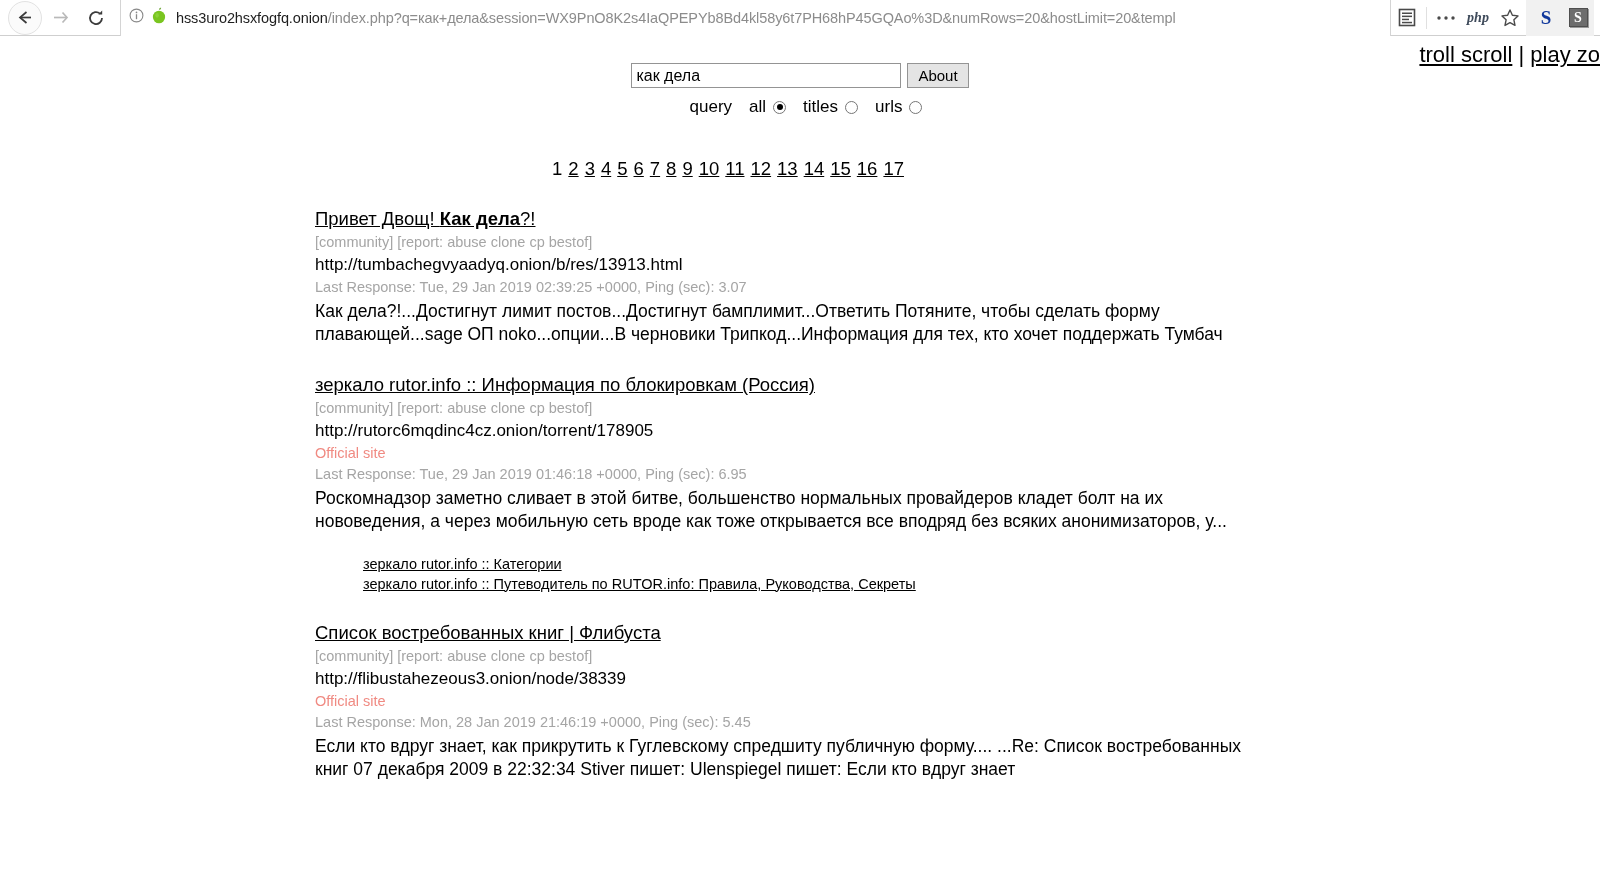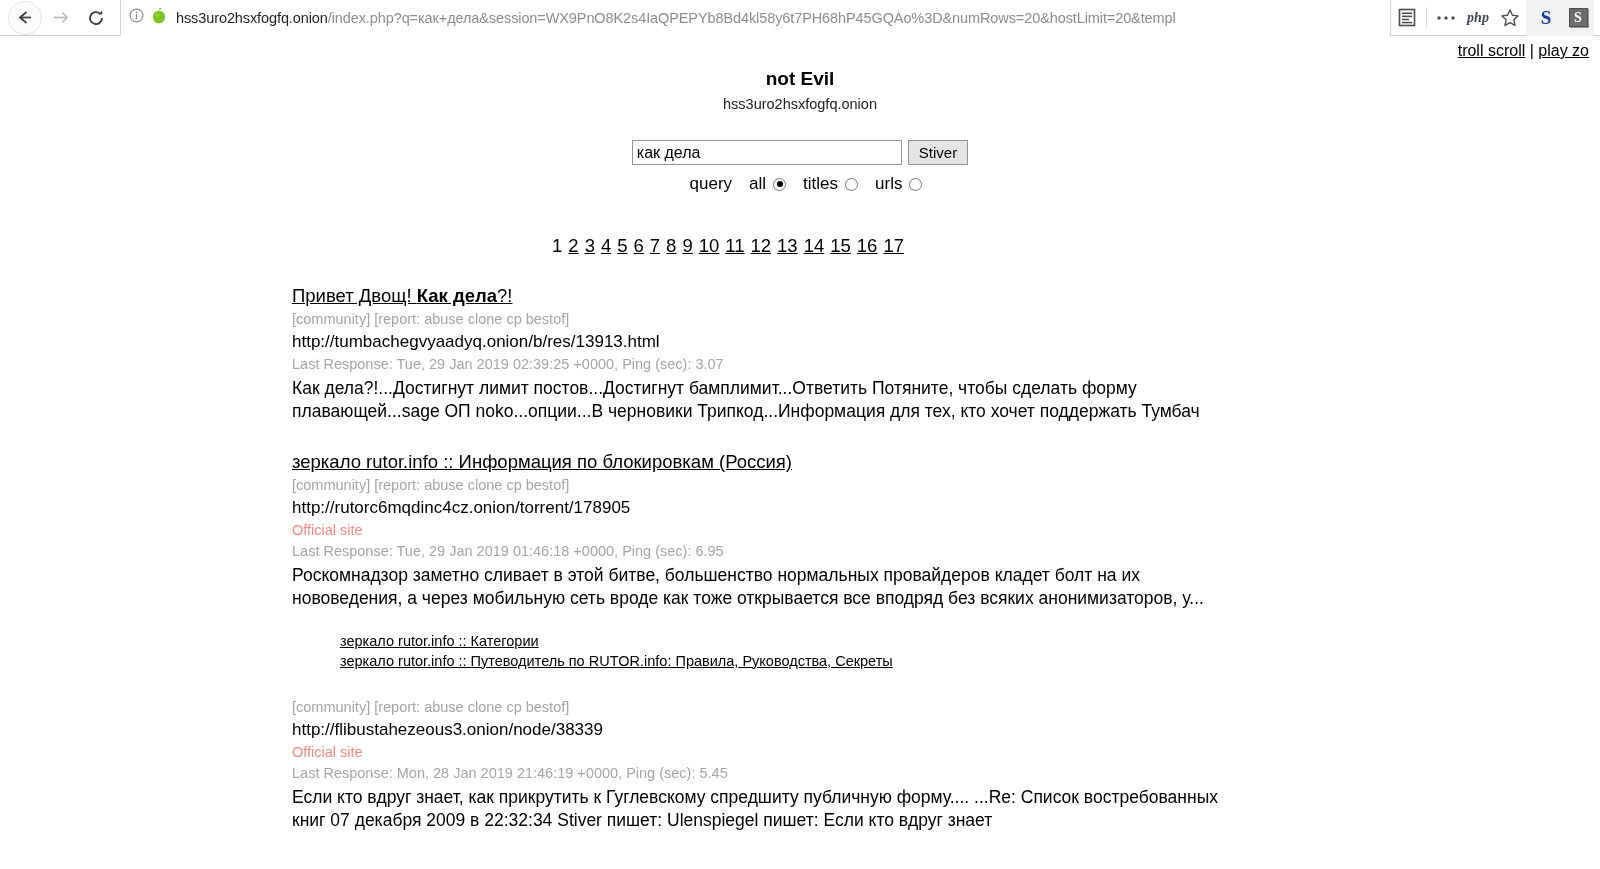--- a/index.html
+++ b/index.html
@@ -114,22 +114,22 @@
   #page {
     position: relative;
     width: 1600px;
     height: 832px;
     background: #ffffff;
     overflow: hidden;
   }
 
   #corner-links {
     position: absolute;
-    top: 6px; right: 11px;
-    font-size: 16px;
+    top: 6px; right: 0px;
+    font-size: 22px;
     color: #000;
     white-space: nowrap;
   }
   #corner-links a { color: #000; text-decoration: underline; }
 
   #site-header {
     text-align: center;
     padding-top: 32px;
   }
   #site-title {
@@ -222,21 +222,21 @@
     margin-top: 13px;
     font-size: 18.5px;
     color: #000;
     text-align: center;
     padding-right: 410px;
   }
   #pager span, #pager a { margin-right: 6px; }
   #pager a { color: #000; text-decoration: underline; }
   #pager .current { text-decoration: none; }
 
-  .result { margin-top: 27px; }
+  .result { margin-top: 27px; margin-left: 23px; }
   .result-title {
     font-size: 18.5px;
     color: #000;
     text-decoration: underline;
     line-height: 1.25;
     display: inline-block;
   }
   .result-title b { font-weight: bold; }
   .result-tags {
     font-size: 14.5px;
@@ -366,29 +366,25 @@
     </div>
   </div>
 </div>
 
 <div id="page">
 
   <div id="corner-links">
     <a href="#">troll scroll</a><span> | </span><a href="#">play zo</a>
   </div>
 
-  <div id="site-header">
-    <div id="site-title">not Evil</div>
-    <div id="site-domain">hss3uro2hsxfogfq.onion</div>
-  </div>
 
   <div id="search-area">
     <div id="search-row">
       <input id="search-input" type="text" value="как дела" style="">
-      <button id="search-button">Stiver</button>
+      <button id="search-button">About</button>
     </div>
     <div id="radio-row">
       <span class="lbl">query</span>
       <span class="lbl">all</span>
       <span class="radio checked"></span>
       <span class="lbl">titles</span>
       <span class="radio"></span>
       <span class="lbl">urls</span>
       <span class="radio"></span>
     </div>
@@ -416,20 +412,21 @@
       <div class="result-official">Official site</div>
       <div class="result-meta">Last Response: Tue, 29 Jan 2019 01:46:18 +0000, Ping (sec): 6.95</div>
       <div class="result-snippet">Роскомнадзор заметно сливает в этой битве, большенство нормальных провайдеров кладет болт на их нововедения, а через мобильную сеть вроде как тоже открывается все вподряд без всяких анонимизаторов, у...</div>
       <div class="sublinks">
         <a href="#" class="sublink">зеркало rutor.info :: Категории</a>
         <a href="#" class="sublink">зеркало rutor.info :: Путеводитель по RUTOR.info: Правила, Руководства, Секреты</a>
       </div>
     </div>
 
     <div class="result">
+      <a href="#" class="result-title"><span>Список востребованных книг | Флибуста</span></a>
       <div class="result-tags">[community] [report: abuse clone cp bestof]</div>
       <div class="result-url">http://flibustahezeous3.onion/node/38339</div>
       <div class="result-official">Official site</div>
       <div class="result-meta">Last Response: Mon, 28 Jan 2019 21:46:19 +0000, Ping (sec): 5.45</div>
       <div class="result-snippet">Если кто вдруг знает, как прикрутить к Гуглевскому спредшиту публичную форму.... ...Re: Список востребованных книг  07 декабря 2009  в 22:32:34 Stiver пишет:   Ulenspiegel пишет:   Если кто вдруг знает</div>
     </div>
 
   </div>
 </div>
 

